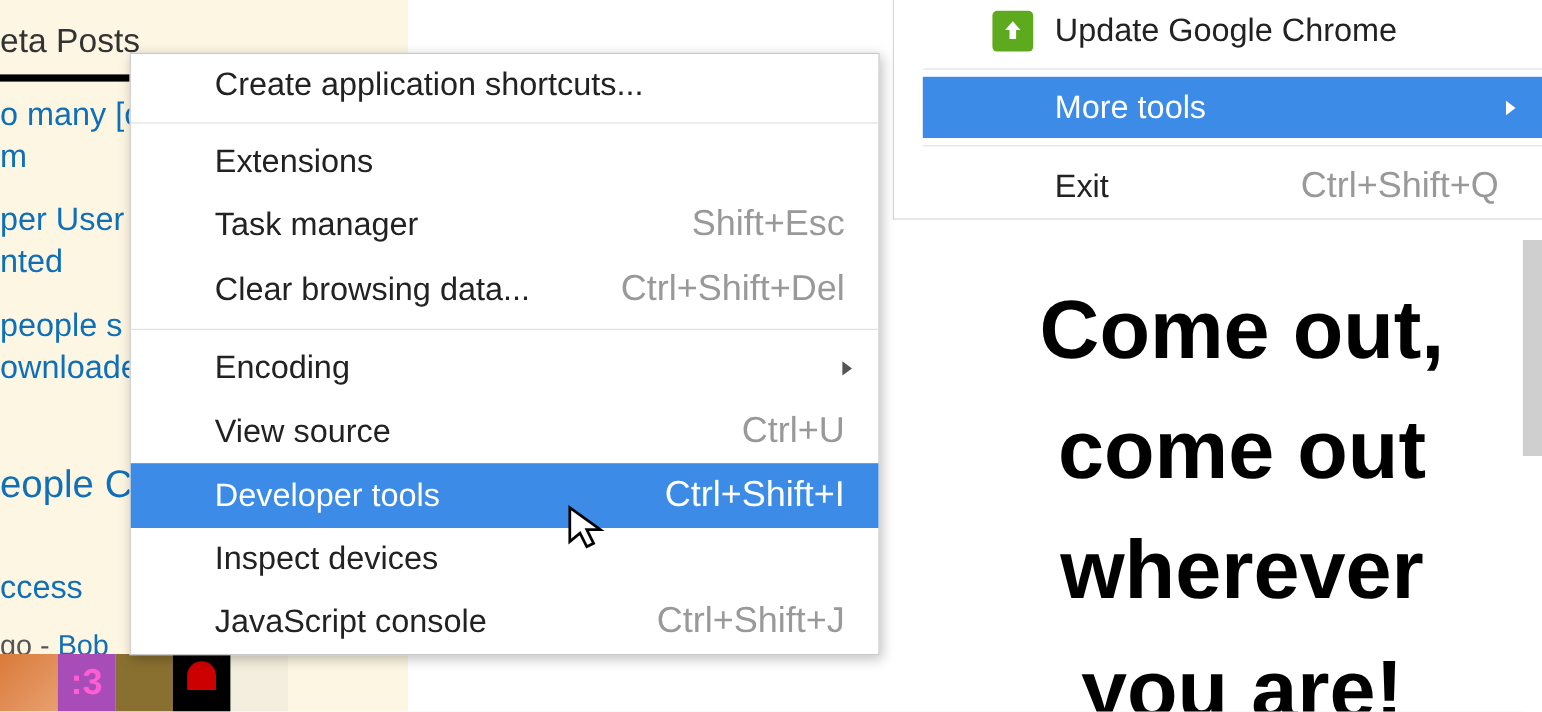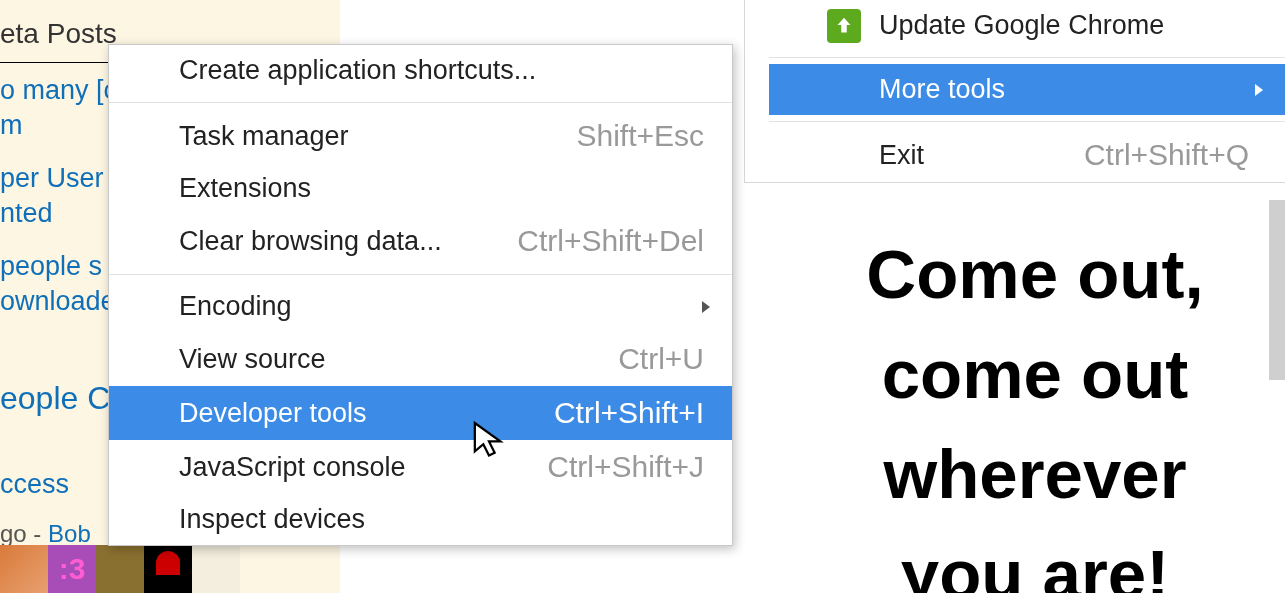--- a/index.html
+++ b/index.html
@@ -32,21 +32,21 @@
       color: #0f5499;
       font-size: 28px;
     }
     .sidebar-section {
       padding: 8px 0 12px 0;
     }
     .sidebar-heading {
       color: #333;
       font-size: 28px;
       padding-bottom: 12px;
-      border-bottom: 1px solid #000000;
+      border-bottom: 6px solid #000000;
       margin-bottom: 10px;
     }
     .sidebar-link {
       color: #0f6fb8;
       font-size: 27px;
       line-height: 1.3;
       margin-bottom: 18px;
       cursor: pointer;
     }
     .sidebar-h2 {
@@ -221,51 +221,51 @@
   </div>
 </div>
 
 <div class="submenu">
   <div class="menu-item hoverable">
     <span>Create application shortcuts...</span>
       <span></span>
   </div>
   <div class="menu-sep"></div>
   <div class="menu-item hoverable">
+    <span>Extensions</span>
+      <span></span>
+  </div>
+  <div class="menu-item hoverable">
     <span>Task manager</span>
     <span class="shortcut">Shift+Esc</span>
-  </div>
-  <div class="menu-item hoverable">
-    <span>Extensions</span>
-      <span></span>
   </div>
   <div class="menu-item hoverable">
     <span>Clear browsing data...</span>
     <span class="shortcut">Ctrl+Shift+Del</span>
   </div>
   <div class="menu-sep"></div>
   <div class="menu-item hoverable">
     <span>Encoding</span>
     <span class="submenu-arrow"></span>
   </div>
   <div class="menu-item hoverable">
     <span>View source</span>
     <span class="shortcut">Ctrl+U</span>
   </div>
   <div class="menu-item selected hoverable">
     <span>Developer tools</span>
     <span class="shortcut">Ctrl+Shift+I</span>
   </div>
   <div class="menu-item hoverable">
+    <span>Inspect devices</span>
+      <span></span>
+  </div>
+  <div class="menu-item hoverable">
     <span>JavaScript console</span>
     <span class="shortcut">Ctrl+Shift+J</span>
-  </div>
-  <div class="menu-item hoverable">
-    <span>Inspect devices</span>
-      <span></span>
   </div>
 </div>
 
 <div class="annotation">Come out, come out wherever you are!</div>
 
 <div class="scrollbar"></div>
 
 <div class="cursor">
   <svg viewBox="0 0 24 28">
     <path fill="#fff" stroke="#000" stroke-width="1.6" d="M2 2 L2 22 L8 17 L12 25 L16 23 L12 15 L20 15 Z"></path>

